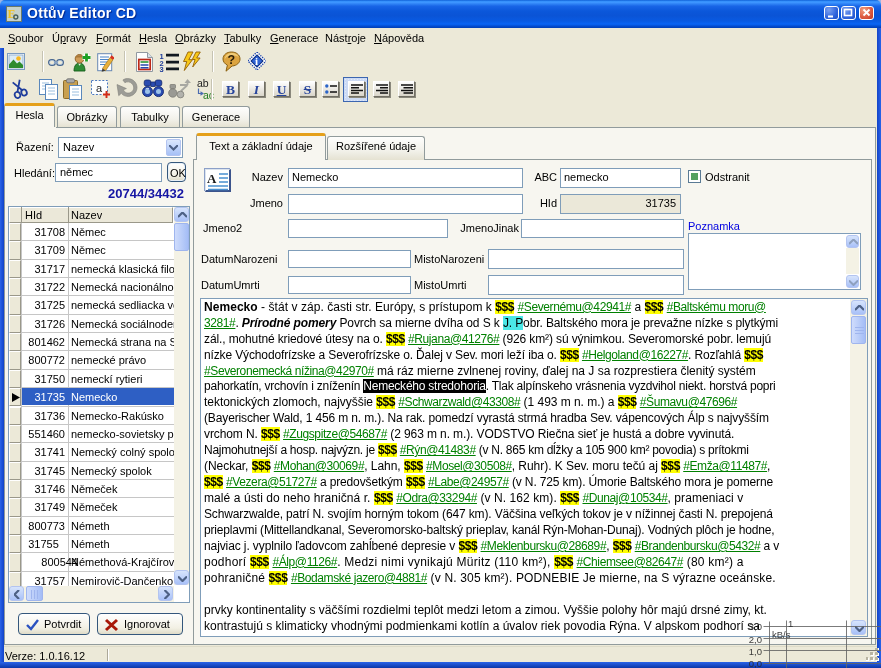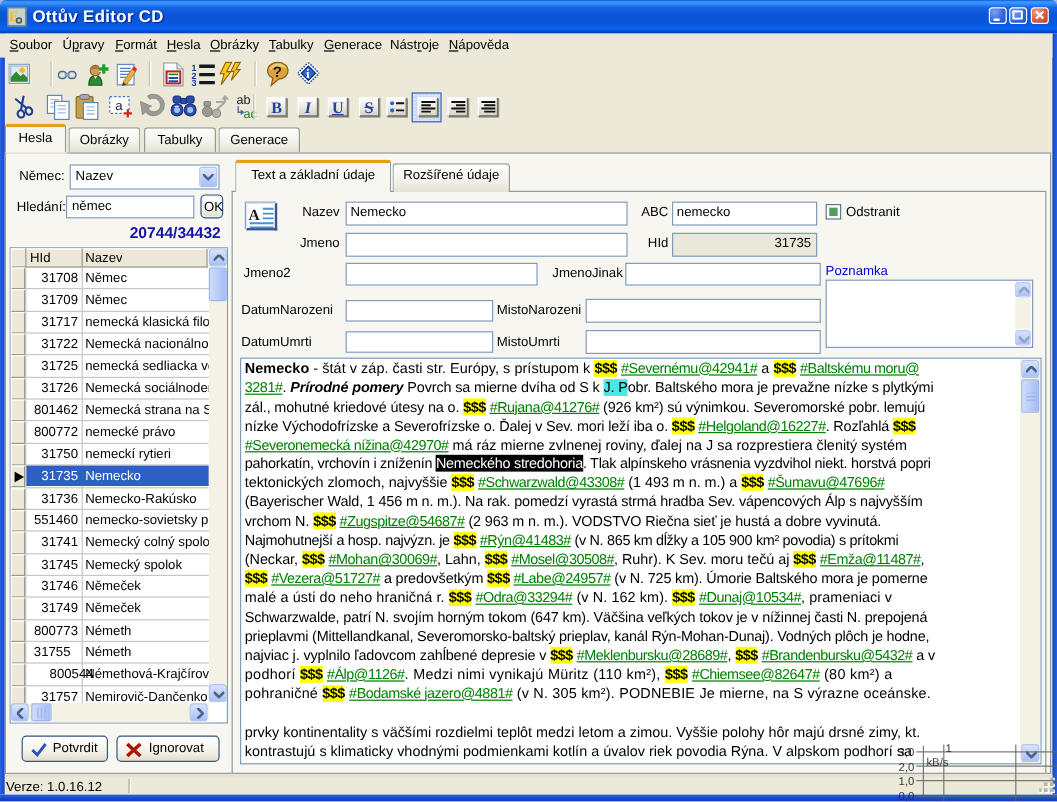--- a/index.html
+++ b/index.html
@@ -223,21 +223,21 @@
 </div>
 
 <div class="tab active" style="left:4px; top:103px; width:51px; line-height:18px;">Hesla</div>
 <div class="tab" style="left:57px; top:106px; width:60px; line-height:20px;">Obrázky</div>
 <div class="tab" style="left:120px; top:106px; width:60px; line-height:20px;">Tabulky</div>
 <div class="tab" style="left:182px; top:106px; width:68px; line-height:20px;">Generace</div>
 <div class="abs" id="mainpage"></div>
 <div class="abs" style="left:5px;top:127px;width:51px;height:1px;background:#f7f6f0;z-index:6"></div>
 
 <div class="abs" id="leftpanel">
-<span class="lbl" style="left:16px;top:141px">Němec:</span>
+<span class="lbl" style="left:16px;top:141px">Řazení:</span>
 <div class="abs" style="left:58px;top:137px;width:125px;height:21px;background:#fff;border:1px solid #7f9db9;">
   <span class="lbl" style="left:4px;top:3px">Nazev</span>
   <div class="abs" style="right:1px;top:1px;width:15px;height:17px;border:1px solid #b3c4f0;border-radius:2px;background:linear-gradient(180deg,#dce8fc,#c0d4fa 50%,#a6c0f6);">
     <svg width="9" height="6" viewBox="0 0 9 6" style="position:absolute;left:2px;top:5px">
           <path d="M0 0 L4.5 4.5 L9 0" fill="none" stroke="#4d6185" stroke-width="2"></path>
         </svg>
   </div>
 </div>
 <span class="lbl" style="left:14px;top:167px">Hledání:</span>
 <div class="abs" style="left:55px;top:163px;width:107px;height:19px;background:#fff;border:1px solid #7f9db9;">

